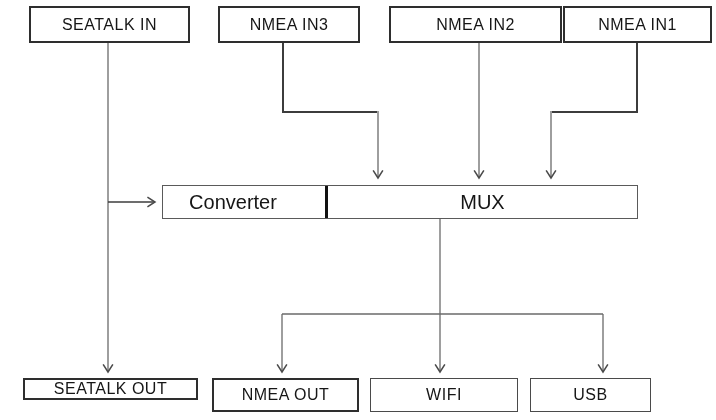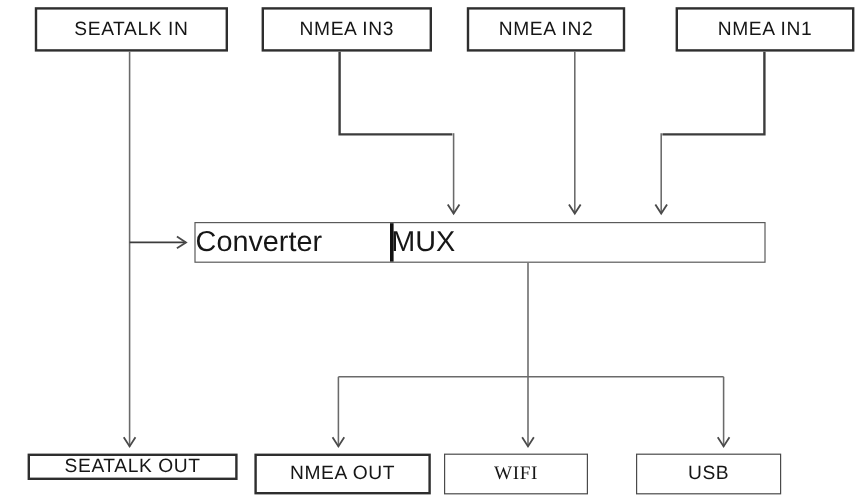--- a/index.html
+++ b/index.html
@@ -25,22 +25,22 @@
   #convmux{
     position:absolute;
     left:162px;top:185px;width:476px;height:34px;
     border:1.5px solid #5a5a5a;
     box-sizing:border-box;
     background:#ffffff;
     color:#161616;
   }
   #convmux .section{
     position:absolute;top:0;height:100%;
-    display:flex;align-items:center;
-    font-size:24px;color:#161616;
+    display:flex;align-items:center;justify-content:center;
+    font-size:20px;color:#161616;
   }
   #conv-section{left:0;width:140px;}
   #mux-section{left:163px;width:313px;}
   #divider{
     position:absolute;left:162px;top:0;width:3px;height:100%;
     background:#111111;
   }
   svg{position:absolute;left:0;top:0;pointer-events:none;}
   .lbl{pointer-events:none;}
 </style>
@@ -80,21 +80,21 @@
   </svg>
 
   <div class="node" style="left:29px;top:6px;width:161px;height:37px;">
     <span class="lbl">SEATALK IN</span>
   </div>
 
   <div class="node" style="left:218px;top:6px;width:142px;height:37px;">
     <span class="lbl">NMEA IN3</span>
   </div>
 
-  <div class="node" style="left:389px;top:6px;width:132px;height:37px;">
+  <div class="node" style="left:389px;top:6px;width:173px;height:37px;">
     <span class="lbl">NMEA IN2</span>
   </div>
 
   <div class="node" style="left:563px;top:6px;width:149px;height:37px;text-align:right;">
     <span class="lbl">NMEA IN1</span>
   </div>
 
   <div id="convmux">
     <div class="section" id="conv-section">
       <span class="lbl">Converter</span>
@@ -106,21 +106,21 @@
   </div>
 
   <div class="node" style="left:23px;top:378px;width:175px;height:22px;">
     <span class="lbl">SEATALK OUT</span>
   </div>
 
   <div class="node" style="left:212px;top:378px;width:147px;height:34px;">
     <span class="lbl">NMEA OUT</span>
   </div>
 
-  <div class="node thin" style="left:370px;top:378px;width:120px;height:34px;font-family:Liberation Serif, serif;">
+  <div class="node thin" style="left:370px;top:378px;width:148px;height:34px;">
     <span class="lbl">WIFI</span>
   </div>
 
   <div class="node thin" style="left:530px;top:378px;width:121px;height:34px;">
     <span class="lbl">USB</span>
   </div>
 
 </div>
 
 </body></html>

